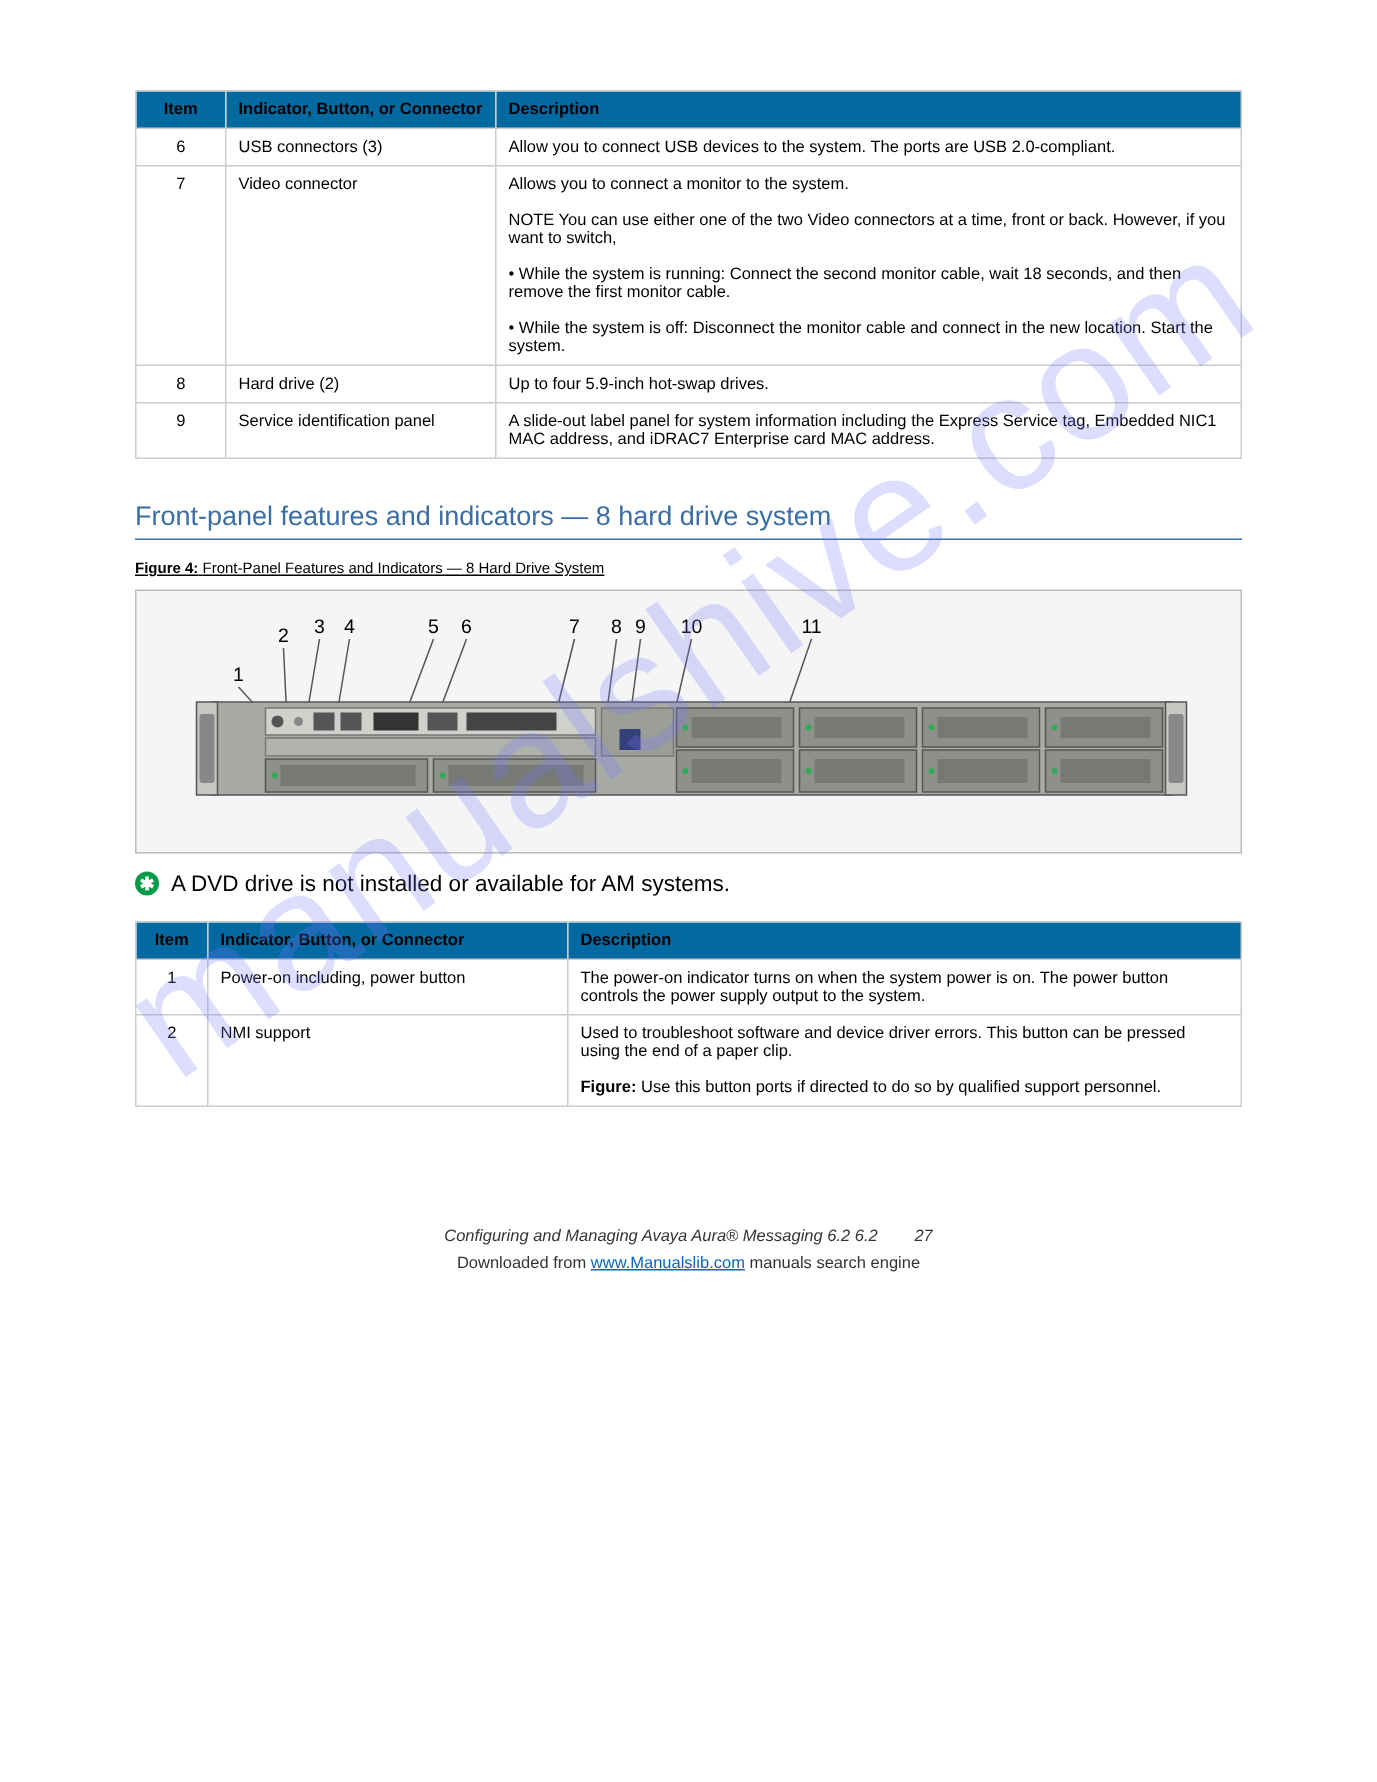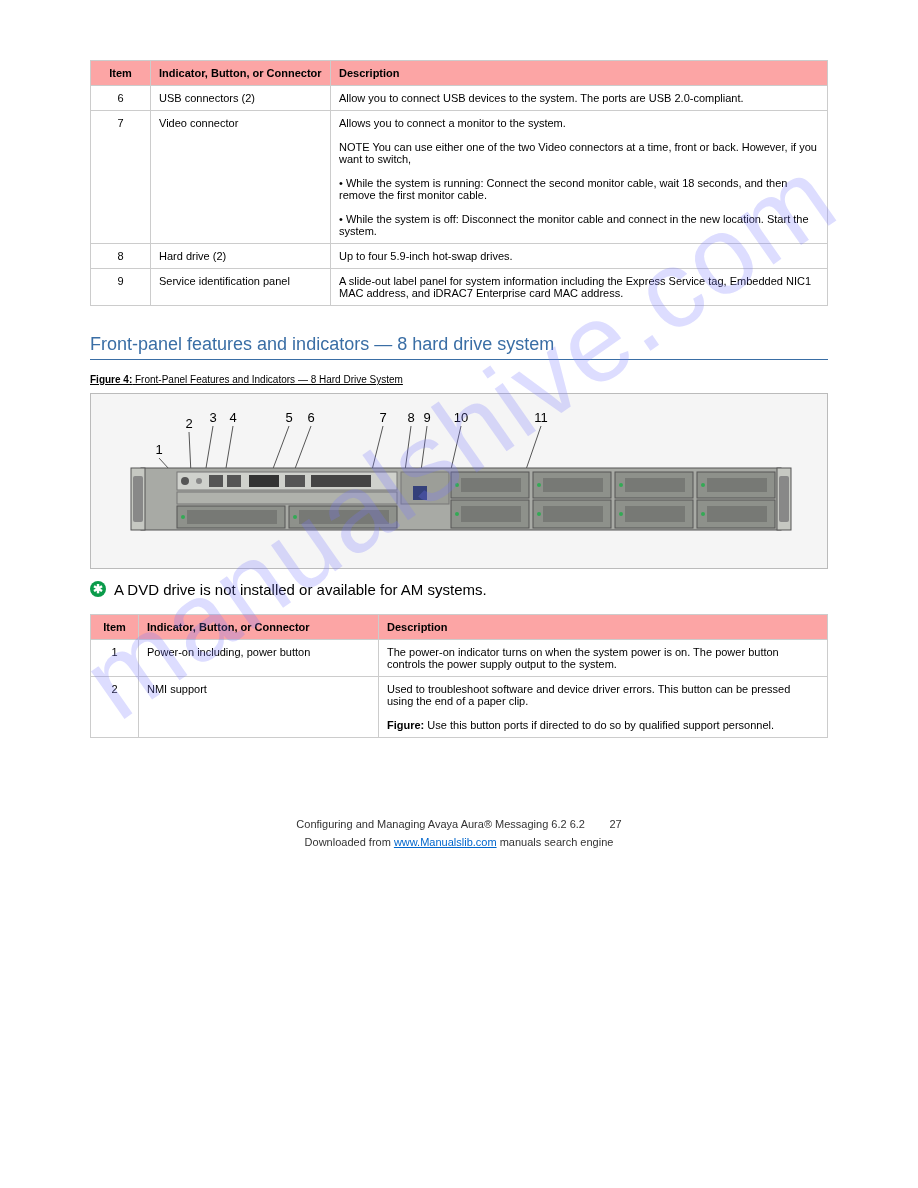--- a/index.html
+++ b/index.html
@@ -1,57 +1,57 @@
 <!DOCTYPE html>
 <html><head>
 <meta charset="utf-8">
 <style>
   * { box-sizing: border-box; margin: 0; padding: 0; }
   body { font-family: Arial, Helvetica, sans-serif; font-size: 12px; color: #000; background: #fff; width: 918px; margin: 0 auto; padding: 60px 90px 40px 90px; position: relative; }
   .watermark { position: absolute; left: 50%; top: 50%; transform: translate(-50%, -55%) rotate(-35deg); font-size: 110px; font-weight: 400; color: rgba(120, 120, 255, 0.25); pointer-events: none; z-index: 100; white-space: nowrap; letter-spacing: 2px; }
   table { border-collapse: collapse; width: 100%; }
   td, th { border: 1px solid #ccc; vertical-align: top; font-size: 11px; }
-  th { background: #fca5a5; font-weight: bold; text-align: left; }
+  th { background: #0369a1; font-weight: bold; text-align: left; }
   .table1 td, .table1 th { padding: 6px 8px; }
   .table2 td, .table2 th { padding: 6px 8px; }
   .c-item { width: 60px; text-align: center; }
   .c-ind { width: 180px; }
   .c-item2 { width: 48px; text-align: center; }
   .c-ind2 { width: 240px; }
   h2 { font-size: 18px; font-weight: 400; color: #3a6ea5; margin: 28px 0 4px 0; }
   h2 + hr { border: none; border-top: 1px solid #3a6ea5; margin-bottom: 14px; }
   .fig-label { font-size: 10px; margin-bottom: 8px; text-decoration: underline; }
   .fig-label b { font-weight: bold; }
   .server-illustration { border: 1px solid #bbb; background: #f5f5f5; padding: 14px 30px 30px 30px; }
   .server-illustration svg { display: block; }
   .note { display: flex; align-items: flex-start; gap: 8px; margin: 12px 0 16px 0; }
   .note-icon { width: 16px; height: 16px; background: #0a9b4a; border-radius: 50%; color: #fff; display: flex; align-items: center; justify-content: center; font-size: 12px; font-weight: bold; flex-shrink: 0; line-height: 1; }
   .note-text { font-size: 15px; }
   .caution-h { font-weight: bold; display: inline; }
   .footer { margin-top: 80px; text-align: center; font-size: 11px; color: #333; }
   .footer a { color: #0066cc; }
-  .footer-line { margin-bottom: 6px; }
+  .footer-line { margin-bottom: 6px; font-style: italic; }
 </style>
 </head>
 <body>
 
 <div class="watermark">manualshive.com</div>
 
 <table class="table1">
   <thead>
     <tr>
       <th class="c-item">Item</th>
       <th class="c-ind">Indicator, Button, or Connector</th>
       <th>Description</th>
     </tr>
   </thead>
   <tbody>
     <tr>
       <td class="c-item">6</td>
-      <td>USB connectors (2)</td>
+      <td>USB connectors (3)</td>
       <td>Allow you to connect USB devices to the system. The ports are USB 2.0-compliant.</td>
     </tr>
     <tr>
       <td class="c-item">7</td>
       <td>Video connector</td>
       <td>
         <span>Allows you to connect a monitor to the system.</span><br><br>
         <span>NOTE You can use either one of the two Video connectors at a time, front or back. However, if you want to switch,</span><br><br>
         <span>• While the system is running: Connect the second monitor cable, wait 18 seconds, and then remove the first monitor cable.</span><br><br>
         <span>• While the system is off: Disconnect the monitor cable and connect in the new location. Start the system.</span>

